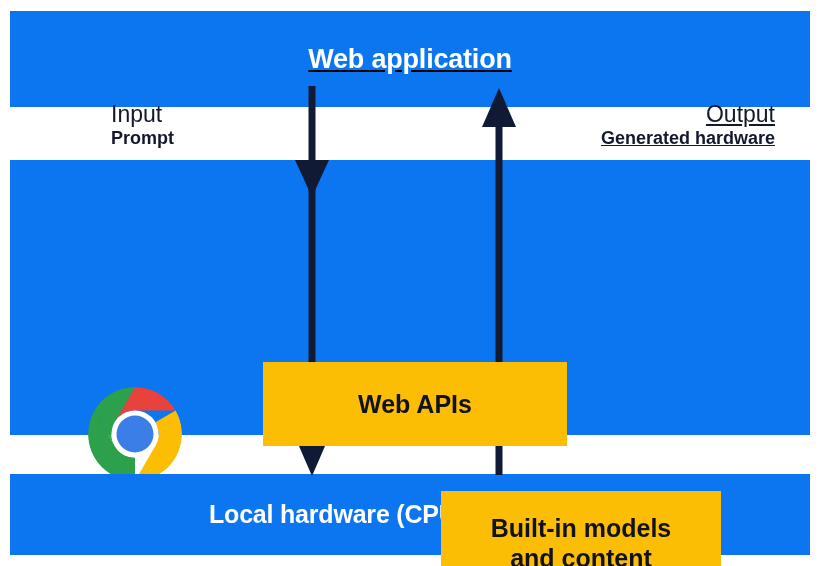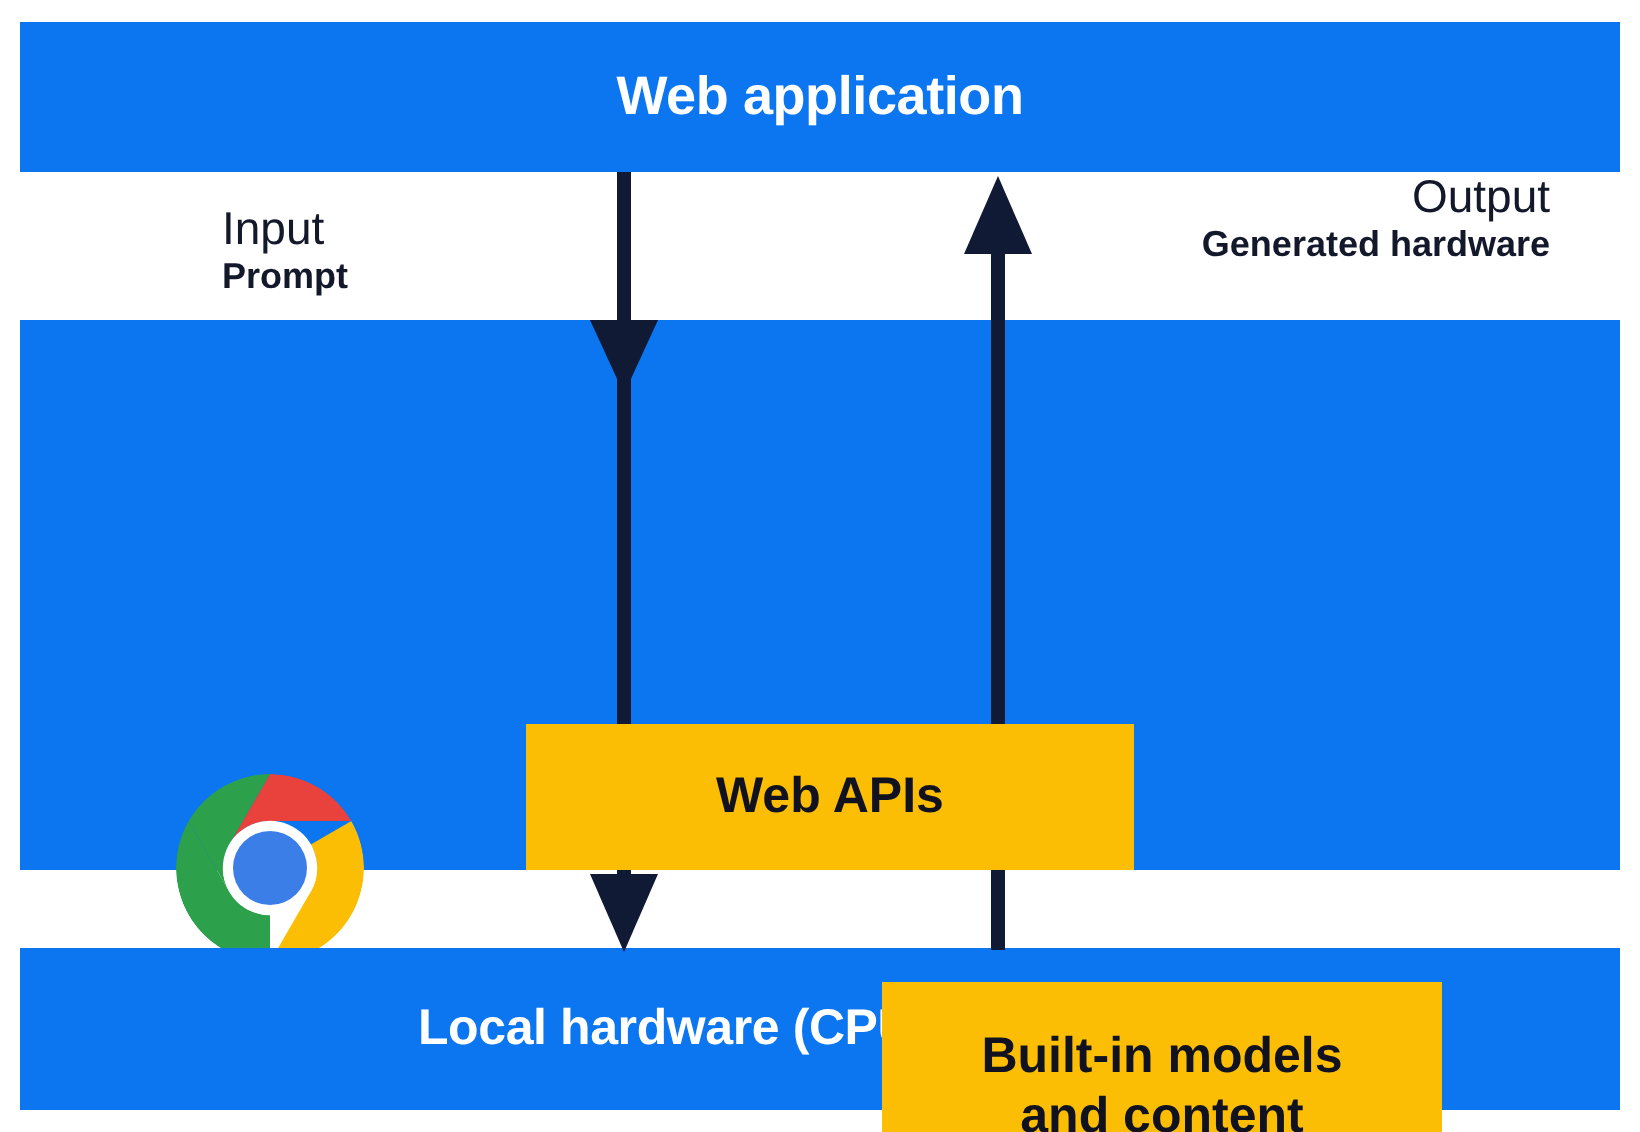--- a/index.html
+++ b/index.html
@@ -29,21 +29,22 @@
     font-weight: bold;
     font-size: 27px;
     letter-spacing: -0.2px;
     white-space: nowrap;
   }
 
   #band-web-application {
     left: 10px;
     top: 11px;
     width: 800px;
-    height: 75px;
+    height: 96px;
+    text-decoration: underline;
   }
   #band-browser {
     left: 10px;
     top: 160px;
     width: 800px;
     height: 275px;
     display: block;
   }
   #band-local-hardware {
     left: 10px;
@@ -81,22 +82,23 @@
     font-size: 18px;
     font-weight: bold;
   }
   #note-input {
     left: 111px;
     top: 100px;
     text-align: left;
   }
   #note-output {
     right: 45px;
-    top: 84px;
+    top: 100px;
     text-align: right;
+    text-decoration: underline;
   }
 
   
   #browser-mark {
     position: absolute;
     left: 77px;
     top: 226px;
     width: 96px;
     height: 96px;
   }
@@ -120,21 +122,21 @@
     justify-content: center;
     text-align: center;
     color: #10131f;
     font-weight: bold;
     line-height: 1.22;
   }
   #box-web-apis {
     left: 253px;
     top: 202px;
     width: 304px;
-    height: 73px;
+    height: 84px;
     font-size: 25px;
     z-index: 3;
   }
   #box-builtin-models {
     left: 431px;
     top: 317px;
     width: 280px;
     height: 104px;
     font-size: 25px;
     z-index: 3;

